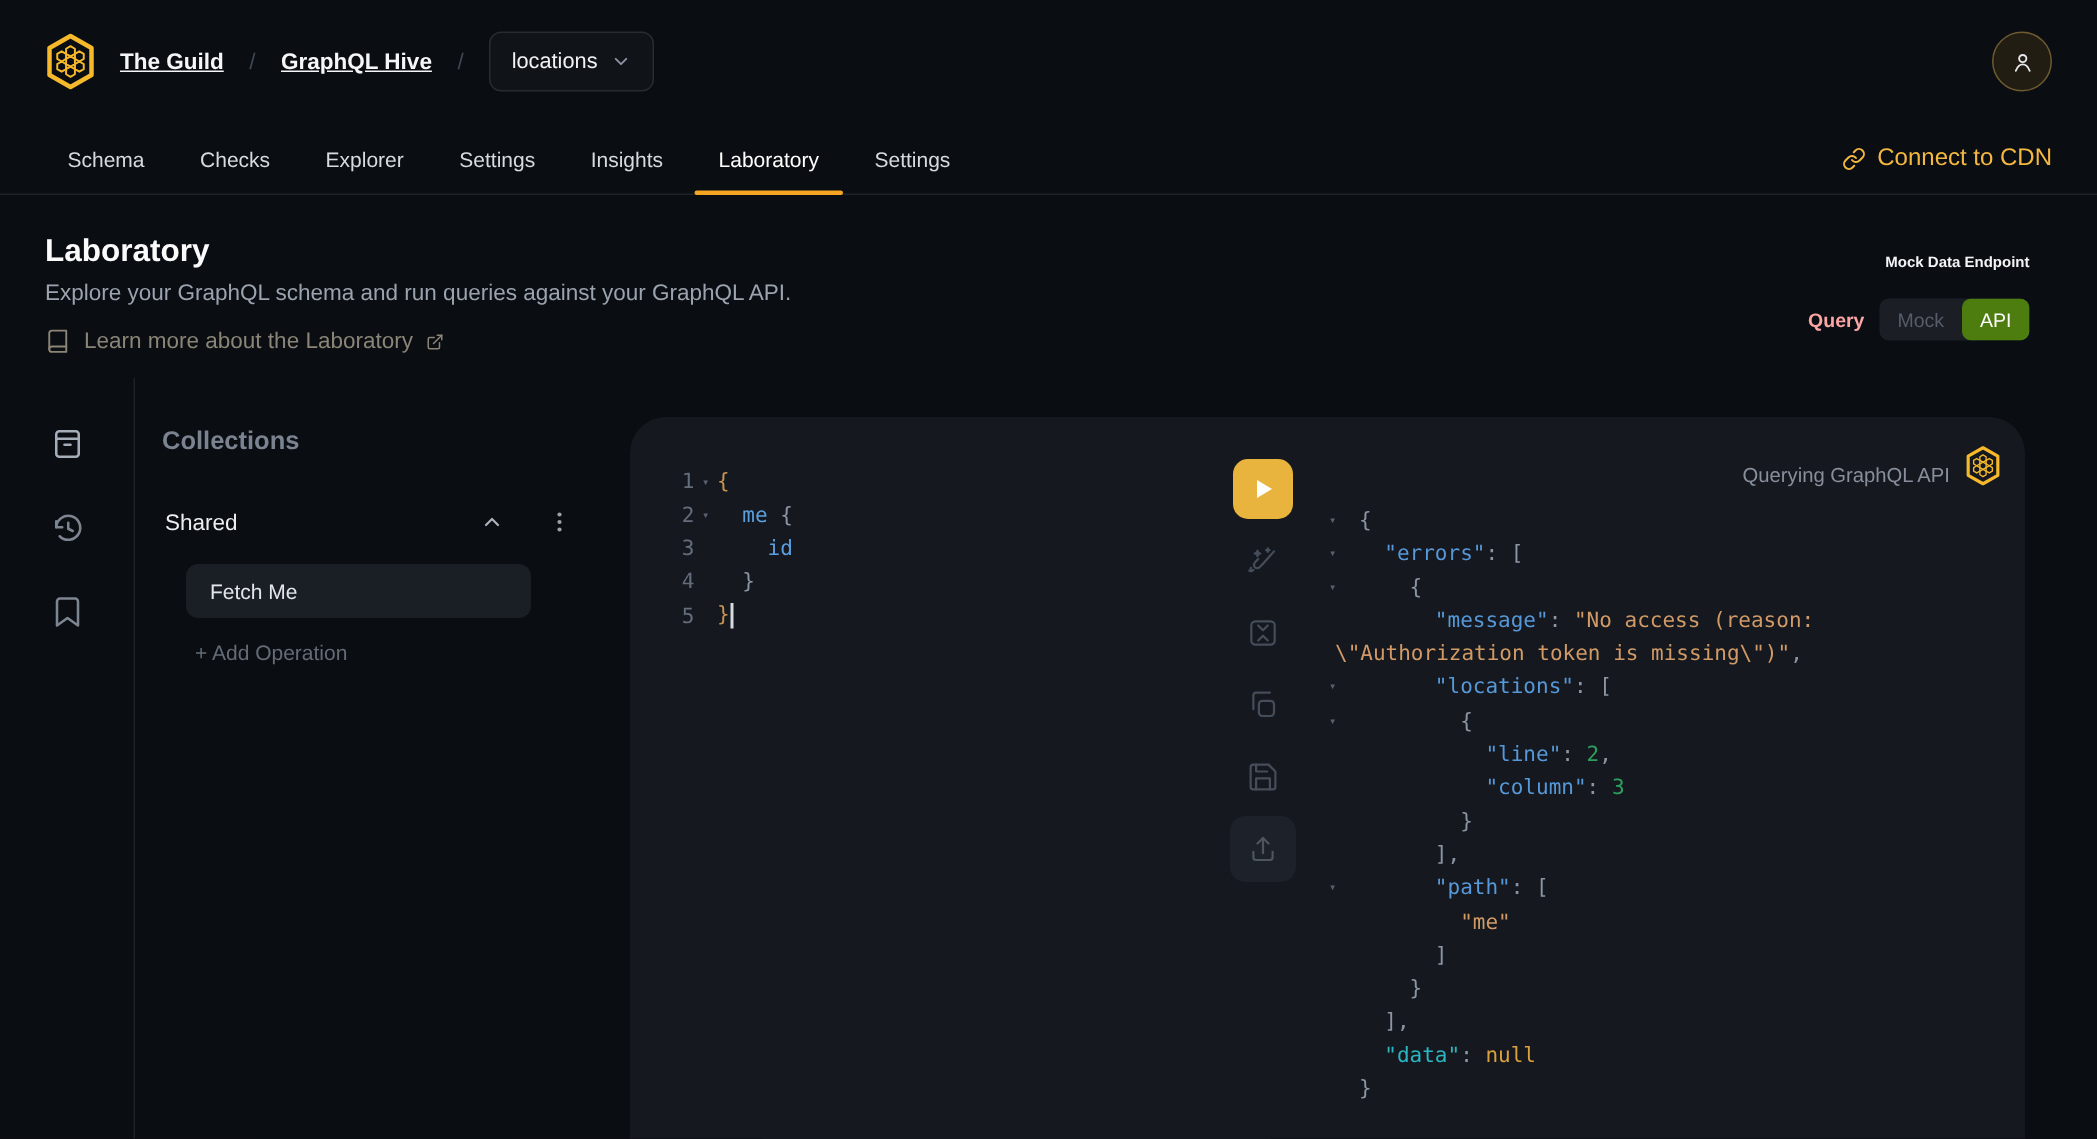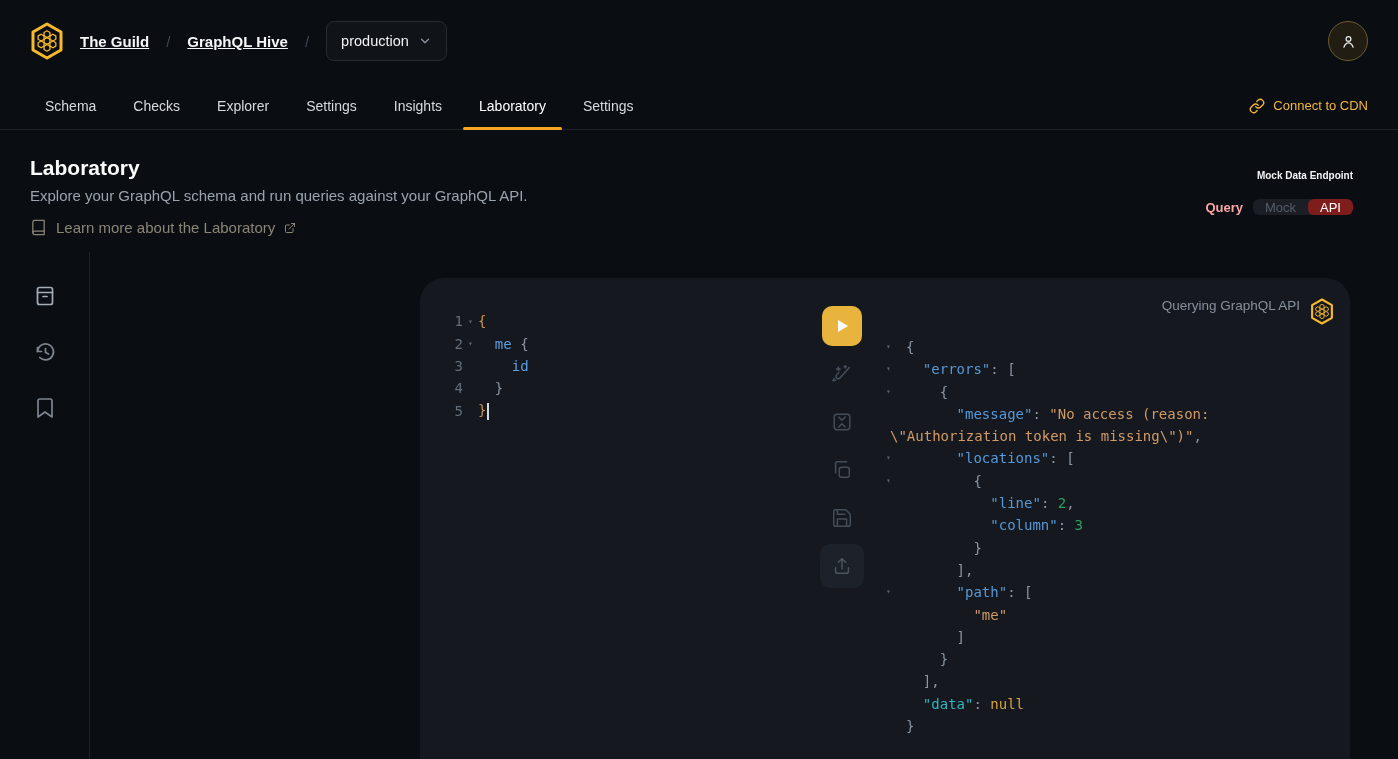--- a/index.html
+++ b/index.html
@@ -35,34 +35,34 @@
   .tabs { height:48px; display:flex; align-items:stretch; padding:0 30px 0 29px; border-bottom:1px solid #1e232b;text-align:right; }
   .tab {
     display:flex; align-items:center; padding:0 16px; margin-right:5px;
     font-size:14px; color:#d7dade; position:relative; cursor:pointer;
   }
   .tab.active { color:#ffffff; }
   .tab.active::after {
     content:""; position:absolute; left:0; right:0; bottom:-1px; height:3px;
     background:#f5a623; border-radius:2px;
   }
-  .cdn-link { margin-left:auto; display:flex; align-items:center; gap:8px; color:#f4b740; font-size:13px; cursor:pointer; }
+  .cdn-link { margin-left:auto; display:flex; align-items:center; gap:8px; color:#f4b740; font-size:16px; cursor:pointer; }
 
   
   .page-head { position:relative; height:122px; padding:26px 45px 0 30px; }
   .page-title { font-size:21px; font-weight:700; color:#fbfbfc; }
   .page-sub { margin-top:7px; font-size:15px; color:#9ba3ae; }
   .learn-more { margin-top:15px; display:flex; align-items:center; gap:9px; font-size:15px; color:#8b8577; cursor:pointer; width:fit-content; }
   .endpoint { position:absolute; top:40px; right:45px; text-align:right; }
   .endpoint-title { font-size:10px; font-weight:600; color:#f3f4f6; }
   .endpoint-row { margin-top:18px; display:flex; align-items:center; justify-content:flex-end; gap:10px; }
   .endpoint-label { font-size:13px; font-weight:700; color:#fca5a5; }
-  .toggle { display:inline-flex; background:#1b1e24; border-radius:6px; overflow:hidden; height:16px; }
+  .toggle { display:inline-flex; background:#1b1e24; border-radius:6px; overflow:hidden; height:28px; }
   .toggle-opt { display:flex; align-items:center; padding:0 12px; font-size:13px; color:#565d68; cursor:pointer; }
-  .toggle-opt.selected { background:#7f1d1d; color:#ffffff; border-radius:6px; }
+  .toggle-opt.selected { background:#4d7c0f; color:#ffffff; border-radius:6px; }
 
   
   .workspace { position:absolute; top:252px; left:0; right:0; bottom:0; }
   .iconstrip {
     position:absolute; left:0; top:0; bottom:0; width:90px;
     border-right:1px solid #1c212a;
     display:flex; flex-direction:column; align-items:center; padding-top:32px; gap:32px;
   }
   .strip-btn { width:24px; height:24px; cursor:pointer; }
   .strip-btn svg { stroke:#7d8591; }
@@ -111,21 +111,21 @@
   .tool-ic { width:24px; height:24px; margin-top:24px; cursor:pointer; display:flex; align-items:center; justify-content:center; }
   .tool-ic:first-of-type { margin-top:16px; }
   .tool-ic svg { stroke:#454d5a; }
   .share-wrap {
     width:44px; height:44px; margin-top:14px; border-radius:10px; background:#1d2129;
     display:flex; align-items:center; justify-content:center; cursor:pointer;
   }
   .share-wrap svg { stroke:#4d5561; }
 
   .response-pane { position:absolute; left:460px; right:16px; top:20px; }
-  .rs-caption { display:flex; justify-content:flex-end; align-items:flex-start; gap:10px; height:26px; color:#888f9b; font-size:13.5px; }
+  .rs-caption { display:flex; justify-content:flex-end; align-items:flex-end; gap:10px; height:26px; color:#888f9b; font-size:13.5px; }
   .rs-rows { margin-top:12px; font-family:"DejaVu Sans Mono", monospace; font-size:14px; }
   .rs-row { position:relative; padding-left:26px; line-height:22.3px; white-space:pre; }
   .rs-row.wrapped { padding-left:10px; }
   .rs-fold { position:absolute; left:6px; top:0; width:12px; font-size:8px; color:#58606e; cursor:pointer; line-height:22.3px; }
 </style>
 </head>
 <body>
 
 <svg width="0" height="0" style="position:absolute">
   <defs>
@@ -148,21 +148,21 @@
 
   <header class="topbar">
     <svg class="logo">
         <use href="#hive-hex"></use>
       </svg>
     <span class="crumb">The Guild</span>
     <span class="crumb-sep">/</span>
     <span class="crumb">GraphQL Hive</span>
     <span class="crumb-sep">/</span>
     <button class="target-btn">
-      <span>production</span>
+      <span>locations</span>
       <svg width="14" height="14" viewBox="0 0 24 24" fill="none" stroke-width="2.2" stroke-linecap="round" stroke-linejoin="round">
           <polyline points="6 9 12 15 18 9"></polyline>
         </svg>
     </button>
     <div class="avatar">
       <svg width="17" height="17" viewBox="0 0 24 24" fill="none" stroke="#e5e7eb" stroke-width="1.8" stroke-linecap="round">
           <circle cx="12" cy="8.5" r="3.4"></circle>
           <path d="M5.5 20c1.6-4.2 3.9-6 6.5-6s4.9 1.8 6.5 6"></path>
         </svg>
     </div>
@@ -229,20 +229,38 @@
             <polyline points="12.5 8.5 12.5 12.5 15.5 14"></polyline>
           </svg>
       </div>
       <div class="strip-btn">
         <svg width="24" height="24" viewBox="0 0 24 24" fill="none" stroke-width="1.7" stroke-linecap="round" stroke-linejoin="round">
             <path d="M19 21l-7-5-7 5V5a2 2 0 0 1 2-2h10a2 2 0 0 1 2 2z"></path>
           </svg>
       </div>
     </aside>
 
+    <div class="collections">
+      <div class="col-title">Collections</div>
+      <div class="shared-row">
+        <span class="shared-label">Shared</span>
+        <svg class="chev" width="16" height="16" viewBox="0 0 24 24" fill="none" stroke="#aab2bd" stroke-width="2.2" stroke-linecap="round" stroke-linejoin="round">
+            <polyline points="18 15 12 9 6 15"></polyline>
+          </svg>
+        <svg class="kebab" width="14" height="16" viewBox="0 0 14 16" fill="#9aa3ad">
+            <circle cx="7" cy="3" r="1.4"></circle>
+            <circle cx="7" cy="8" r="1.4"></circle>
+            <circle cx="7" cy="13" r="1.4"></circle>
+          </svg>
+      </div>
+      <div class="op-card">
+        <span>Fetch Me</span>
+      </div>
+      <div class="add-op">+ Add Operation</div>
+    </div>
 
     <div class="editor-panel">
 
       <div class="ed-lines" id="editor-lines">
           <div class="ed-row">
             <span class="ed-num">1</span>
             <span class="ed-fold">▾</span>
             <span class="ed-code"><span class="c-brace">{</span></span>
           </div>
           <div class="ed-row">

